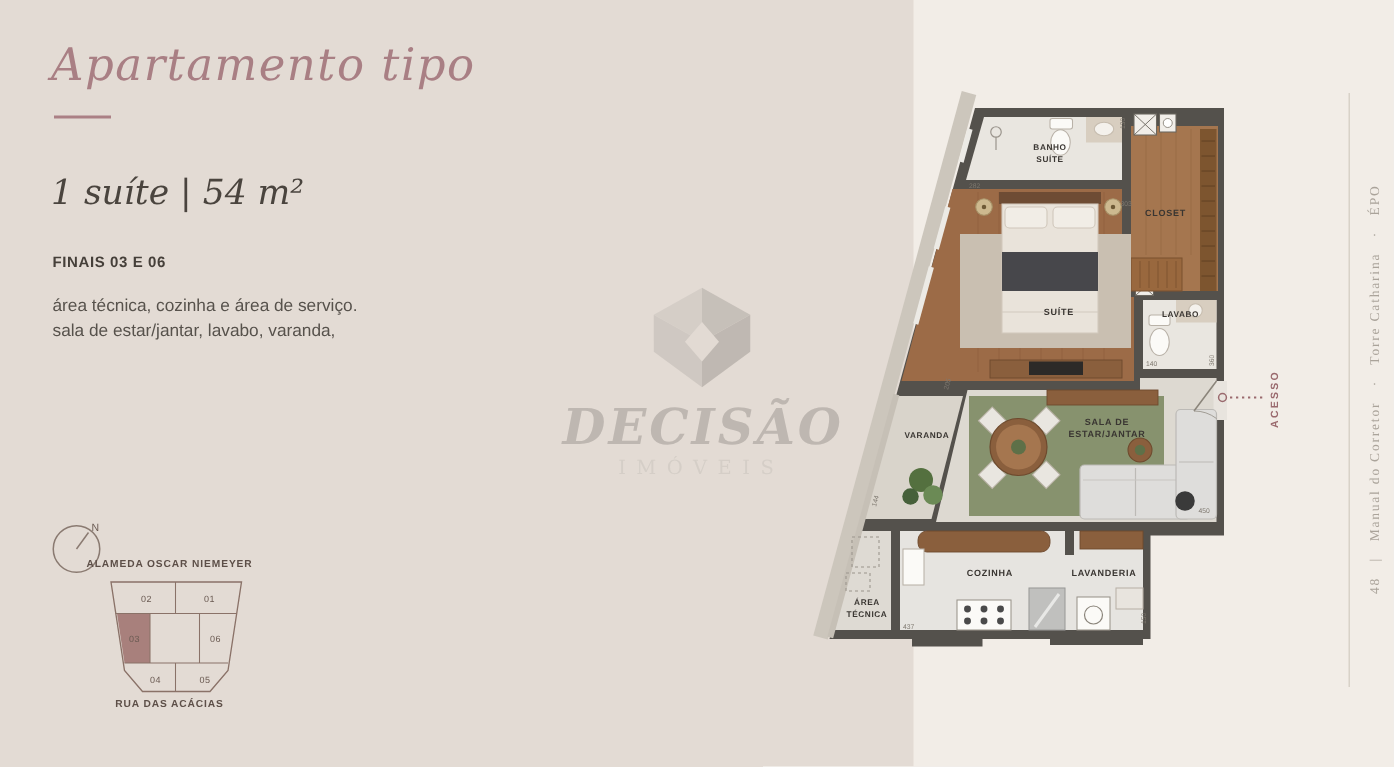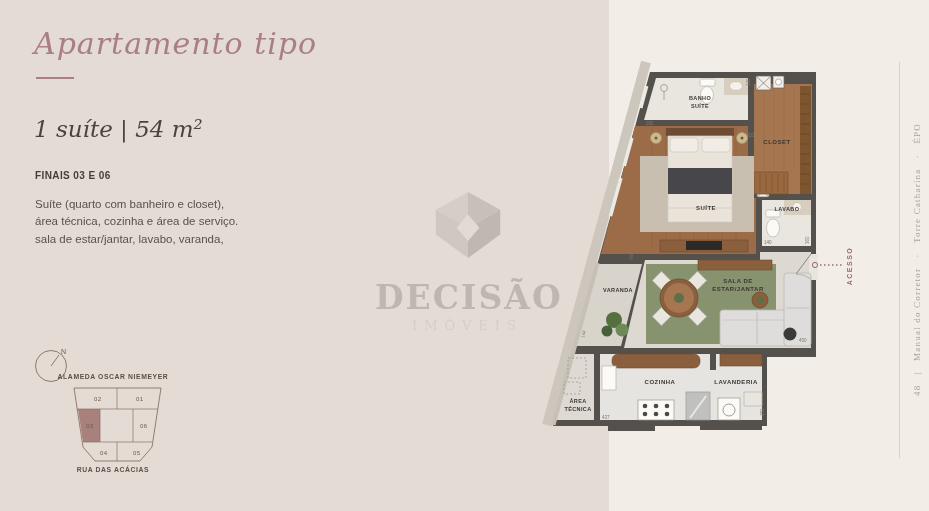--- a/index.html
+++ b/index.html
@@ -18,21 +18,21 @@
   
   .compass{position:absolute;left:28px;top:342px;}
   .street-top{position:absolute;left:57px;top:373px;width:112px;text-align:center;
               font-size:6.8px;font-weight:bold;letter-spacing:.6px;color:#5d4f48;}
   .street-bottom{position:absolute;left:57px;top:466px;width:112px;text-align:center;
                  font-size:6.8px;font-weight:bold;letter-spacing:.6px;color:#5d4f48;}
   .building{position:absolute;left:70px;top:385px;}
   
   .watermark{position:absolute;left:375px;top:190px;width:185px;text-align:center;pointer-events:none;}
   .wm-brand{font-family:"DejaVu Serif","Liberation Serif",serif;font-weight:bold;font-size:33px;
-            letter-spacing:2px;color:#b6afa9;opacity:.8;margin-top:14px;}
+            letter-spacing:2px;color:#b6afa9;opacity:.8;margin-top:0;font-style:italic;}
   .wm-sub{font-family:"DejaVu Serif","Liberation Serif",serif;font-size:13px;letter-spacing:7px;
           color:#d2ccc5;opacity:.8;margin-top:1px;}
   
   .plan{position:absolute;left:528px;top:48px;}
   
   .side-rule{position:absolute;left:899px;top:62px;width:1px;height:396px;background:#d8d2c8;}
   .side-caption{position:absolute;left:713px;top:253px;width:410px;height:13px;
                 transform:rotate(-90deg);font-family:"Liberation Serif",serif;font-size:9px;
                 letter-spacing:1.2px;color:#aaa39a;white-space:pre;text-align:center;}
   svg text{font-family:"Liberation Sans",sans-serif;}
@@ -46,21 +46,20 @@
 <body>
 
 <div class="page">
   <div class="panel-left"></div>
 
   <div class="title">Apartamento tipo</div>
   <div class="divider"></div>
   <div class="subtitle">1 suíte | 54 m²</div>
   <div class="finais">FINAIS 03 E 06</div>
   <div class="desc">
-    <div>Suíte (quarto com banheiro e closet),</div>
     <div>área técnica, cozinha e área de serviço.</div>
     <div>sala de estar/jantar, lavabo, varanda,</div>
   </div>
 
   <svg class="compass" width="48" height="48" viewBox="0 0 48 48">
     <circle cx="23" cy="24" r="15.5" fill="none" stroke="#8a7a71" stroke-width="1"></circle>
     <line x1="23" y1="24" x2="31" y2="13" stroke="#8a7a71" stroke-width="1"></line>
     <text x="33" y="12" font-size="7" fill="#6a5a52">N</text>
   </svg>
 

